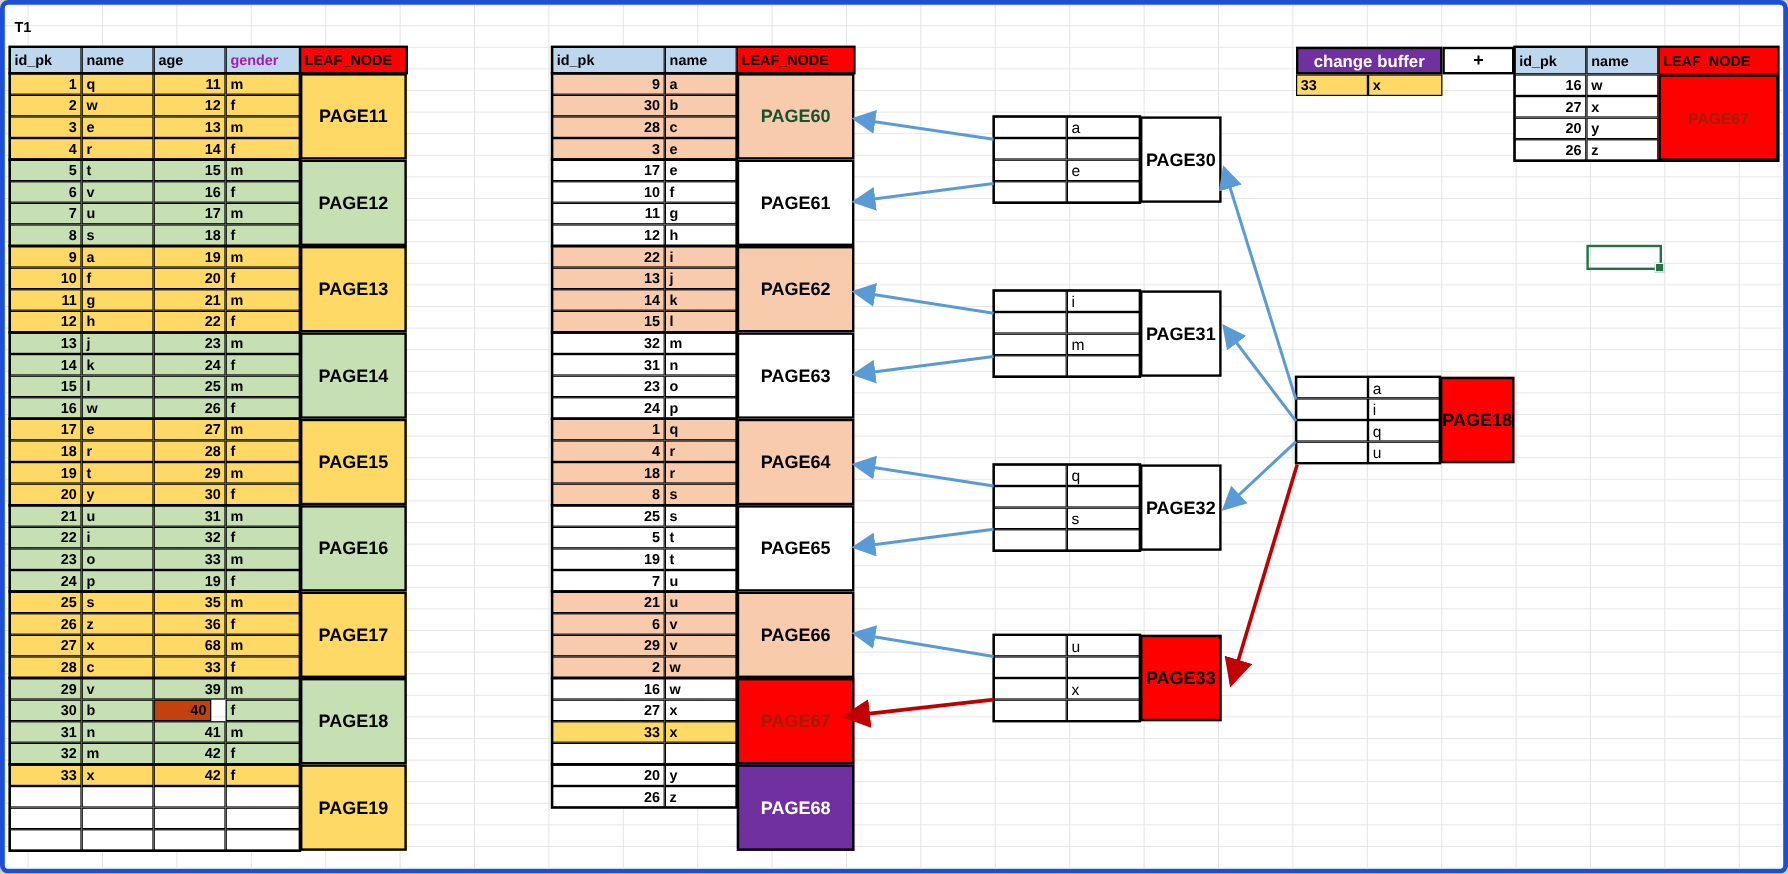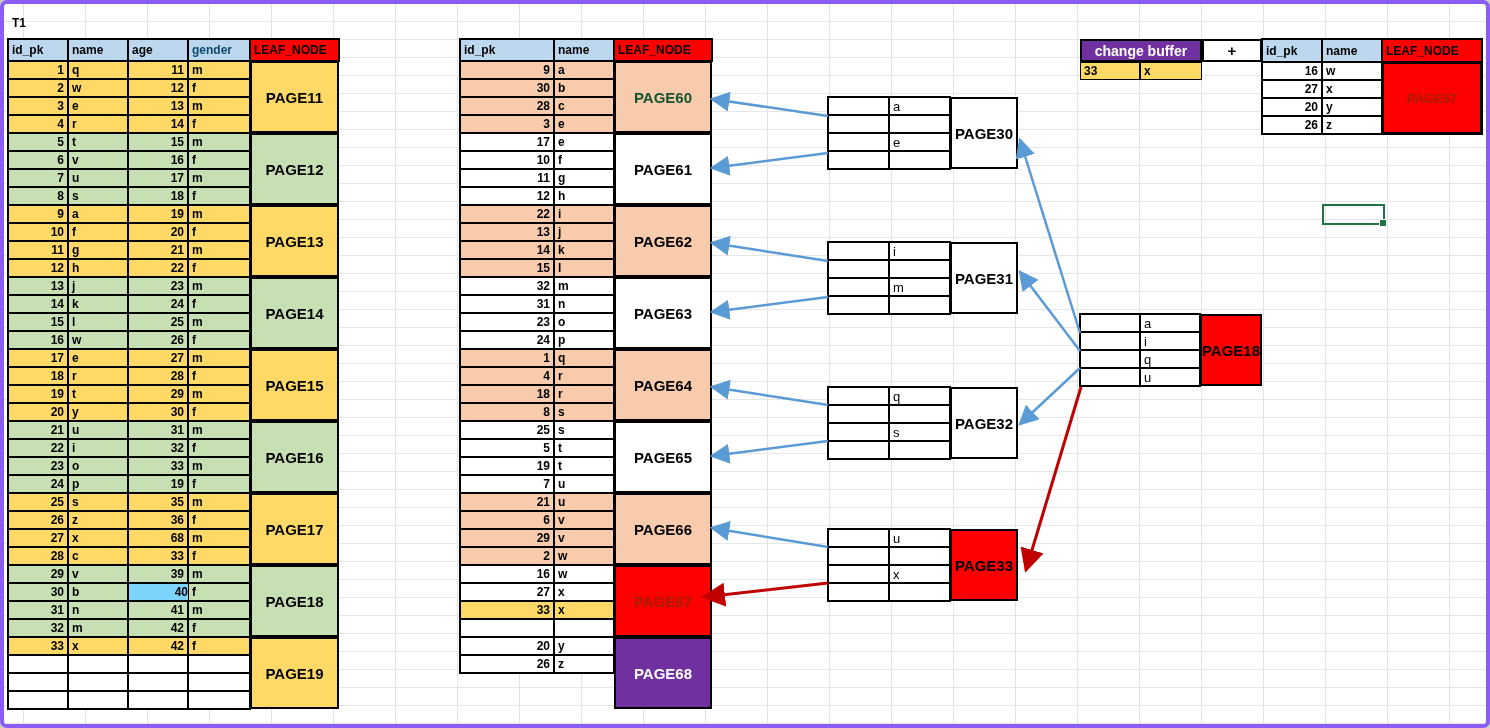--- a/index.html
+++ b/index.html
@@ -1,17 +1,17 @@
 <!DOCTYPE html>
 <html><head>
 <meta charset="utf-8">
 <style>
   html,body{margin:0;padding:0;background:#cfcfcf;}
   #frame{position:relative;width:1482px;height:720px;margin:0 auto;background:#ffffff;
-         border:4px solid #8b5cf6;border-radius:7px;overflow:hidden;
+         border:4px solid #1d4ed8;border-radius:7px;overflow:hidden;
          font-family:"Liberation Sans",sans-serif;}
   
   #grid{position:absolute;inset:0;
     background-image:
       linear-gradient(to right,#e3e3e3 1px,transparent 1px),
       linear-gradient(to bottom,#e6e6e6 1px,transparent 1px);
     background-size:62px 18px, 62px 18px;
     background-position:19px 0, 0 -1px;}
   .cell{position:absolute;box-sizing:border-box;border:1px solid #000;background:#fff;
         display:flex;align-items:center;padding:0 3px;
@@ -31,21 +31,21 @@
 </head>
 <body>
 
 <div id="frame">
   <div id="grid"></div>
   <div id="t1">T1</div>
   <div id="tables-layer">
       <div class="cell" style="left: 4px; top: 35px; width: 60px; height: 22px; background: rgb(189, 215, 238); color: rgb(0, 0, 0); font-size: 12px;">id_pk</div>
       <div class="cell" style="left: 64px; top: 35px; width: 60px; height: 22px; background: rgb(189, 215, 238); color: rgb(0, 0, 0); font-size: 12px;">name</div>
       <div class="cell" style="left: 124px; top: 35px; width: 60px; height: 22px; background: rgb(189, 215, 238); color: rgb(0, 0, 0); font-size: 12px;">age</div>
-      <div class="cell" style="left: 184px; top: 35px; width: 62px; height: 22px; background: rgb(189, 215, 238); color: #0c4a6e; font-size: 12px;">gender</div>
+      <div class="cell" style="left: 184px; top: 35px; width: 62px; height: 22px; background: rgb(189, 215, 238); color: #a21caf; font-size: 12px;">gender</div>
       <div class="cell" style="left: 246px; top: 35px; width: 89px; height: 22px; background: rgb(255, 0, 0); color: rgb(0, 0, 0); font-size: 12px;">LEAF_NODE</div>
       <div class="frame" style="left: 3px; top: 34px; width: 333px; height: 24px;"></div>
       <div class="cell num" style="left: 4px; top: 57px; width: 60px; height: 18px; background: rgb(255, 217, 102); font-size: 12px;">1</div>
       <div class="cell" style="left: 64px; top: 57px; width: 60px; height: 18px; background: rgb(255, 217, 102); font-size: 12px;">q</div>
       <div class="cell num" style="left: 124px; top: 57px; width: 60px; height: 18px; background: rgb(255, 217, 102); font-size: 12px;">11</div>
       <div class="cell" style="left: 184px; top: 57px; width: 62px; height: 18px; background: rgb(255, 217, 102); font-size: 12px;">m</div>
       <div class="cell num" style="left: 4px; top: 75px; width: 60px; height: 18px; background: rgb(255, 217, 102); font-size: 12px;">2</div>
       <div class="cell" style="left: 64px; top: 75px; width: 60px; height: 18px; background: rgb(255, 217, 102); font-size: 12px;">w</div>
       <div class="cell num" style="left: 124px; top: 75px; width: 60px; height: 18px; background: rgb(255, 217, 102); font-size: 12px;">12</div>
       <div class="cell" style="left: 184px; top: 75px; width: 62px; height: 18px; background: rgb(255, 217, 102); font-size: 12px;">f</div>
@@ -166,21 +166,21 @@
       <div class="cell num" style="left: 124px; top: 543px; width: 60px; height: 18px; background: rgb(255, 217, 102); font-size: 12px;">33</div>
       <div class="cell" style="left: 184px; top: 543px; width: 62px; height: 18px; background: rgb(255, 217, 102); font-size: 12px;">f</div>
       <div class="frame" style="left: 3px; top: 488px; width: 244px; height: 74px;"></div>
       <div class="plabel" style="left: 246px; top: 489px; width: 89px; height: 72px; background: rgb(255, 217, 102); color: rgb(0, 0, 0); font-size: 15px;">PAGE17</div>
       <div class="cell num" style="left: 4px; top: 561px; width: 60px; height: 18px; background: rgb(198, 224, 180); font-size: 12px;">29</div>
       <div class="cell" style="left: 64px; top: 561px; width: 60px; height: 18px; background: rgb(198, 224, 180); font-size: 12px;">v</div>
       <div class="cell num" style="left: 124px; top: 561px; width: 60px; height: 18px; background: rgb(198, 224, 180); font-size: 12px;">39</div>
       <div class="cell" style="left: 184px; top: 561px; width: 62px; height: 18px; background: rgb(198, 224, 180); font-size: 12px;">m</div>
       <div class="cell num" style="left: 4px; top: 579px; width: 60px; height: 18px; background: rgb(198, 224, 180); font-size: 12px;">30</div>
       <div class="cell" style="left: 64px; top: 579px; width: 60px; height: 18px; background: rgb(198, 224, 180); font-size: 12px;">b</div>
-      <div class="cell num" style="left: 124px; top: 579px; width: 64px; height: 18px; background: #7dd3fc; font-size: 12px;">40</div>
+      <div class="cell num" style="left: 124px; top: 579px; width: 48px; height: 18px; background: #c2410c; font-size: 12px;">40</div>
       <div class="cell" style="left: 184px; top: 579px; width: 62px; height: 18px; background: rgb(198, 224, 180); font-size: 12px;">f</div>
       <div class="cell num" style="left: 4px; top: 597px; width: 60px; height: 18px; background: rgb(198, 224, 180); font-size: 12px;">31</div>
       <div class="cell" style="left: 64px; top: 597px; width: 60px; height: 18px; background: rgb(198, 224, 180); font-size: 12px;">n</div>
       <div class="cell num" style="left: 124px; top: 597px; width: 60px; height: 18px; background: rgb(198, 224, 180); font-size: 12px;">41</div>
       <div class="cell" style="left: 184px; top: 597px; width: 62px; height: 18px; background: rgb(198, 224, 180); font-size: 12px;">m</div>
       <div class="cell num" style="left: 4px; top: 615px; width: 60px; height: 18px; background: rgb(198, 224, 180); font-size: 12px;">32</div>
       <div class="cell" style="left: 64px; top: 615px; width: 60px; height: 18px; background: rgb(198, 224, 180); font-size: 12px;">m</div>
       <div class="cell num" style="left: 124px; top: 615px; width: 60px; height: 18px; background: rgb(198, 224, 180); font-size: 12px;">42</div>
       <div class="cell" style="left: 184px; top: 615px; width: 62px; height: 18px; background: rgb(198, 224, 180); font-size: 12px;">f</div>
       <div class="frame" style="left: 3px; top: 560px; width: 244px; height: 74px;"></div>

